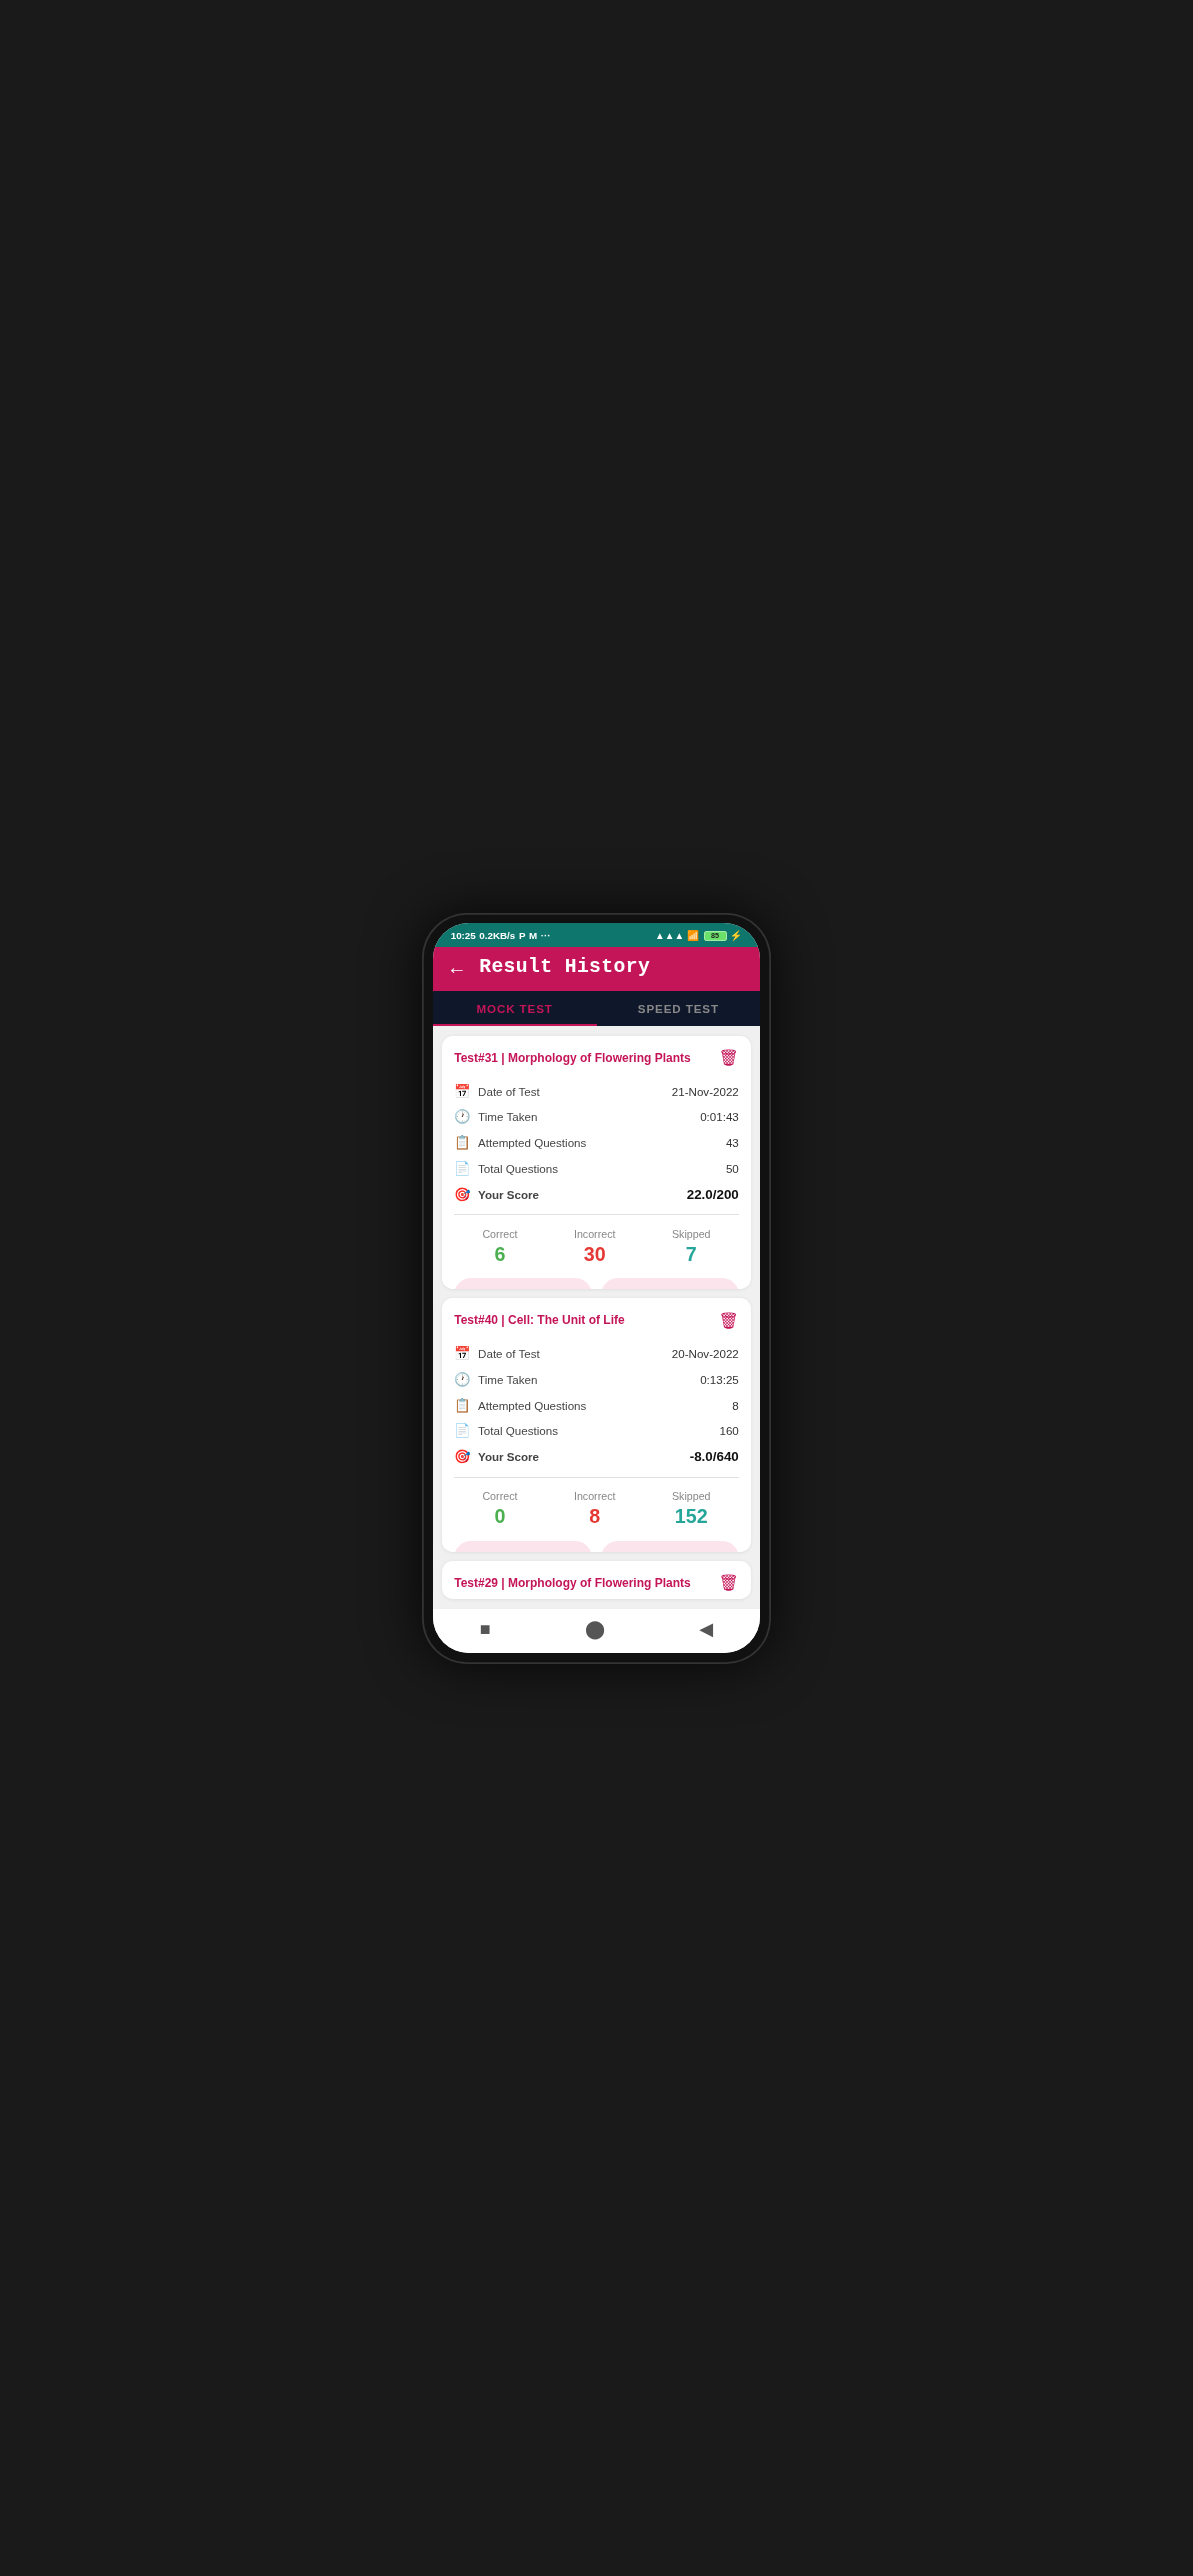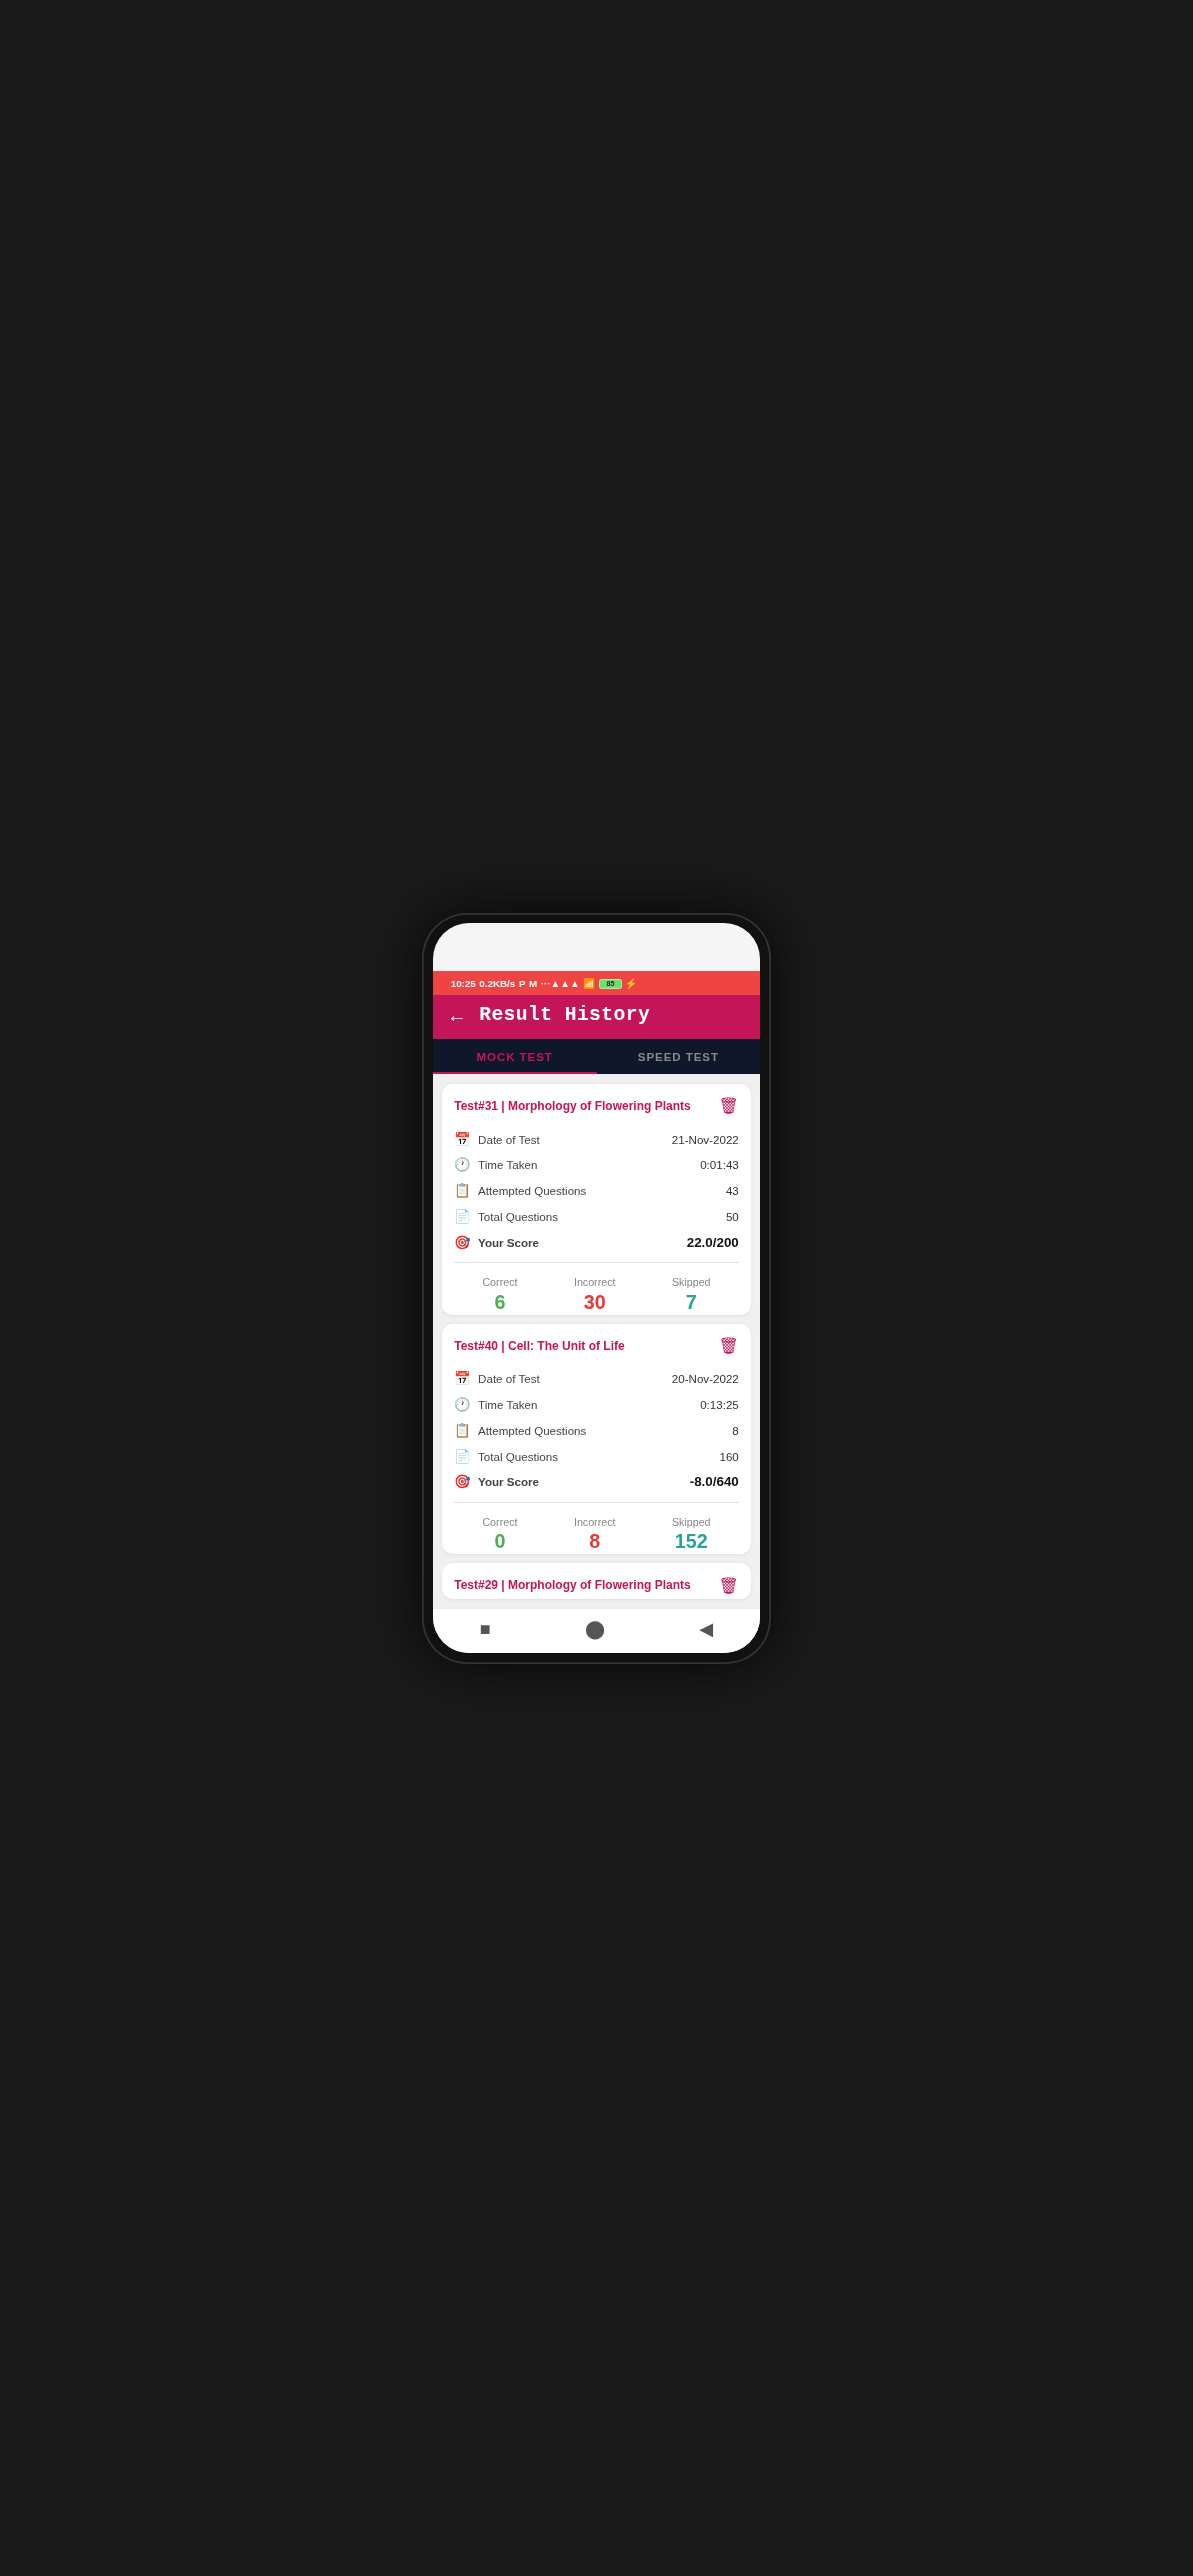--- a/index.html
+++ b/index.html
@@ -25,29 +25,29 @@
       width: 100%;
       height: 100%;
       background: #f5f5f5;
       border-radius: 36px;
       overflow: hidden;
       display: flex;
       flex-direction: column;
     }
     
     .status-bar {
-      background: #ef4444;
+      background: #0f766e;
       color: white;
       font-size: 9.8px;
       font-weight: 600;
       padding: 7.2px 18px 5.4px;
       display: flex;
+      justify-content: space-between;
       align-items: center;
       flex-shrink: 0;
-      margin-top: 48px;
     }
     .status-left { display: flex; align-items: center; gap: 3.6px; }
     .status-right { display: flex; align-items: center; gap: 3.6px; }
     .battery-icon {
       display: inline-flex; align-items: center; justify-content: center;
       background: #6be06b; border-radius: 2.7px;
       width: 23px; height: 10.7px; font-size: 7.2px; color: #222; font-weight: bold;
       border: 0.9px solid rgba(255,255,255,0.4);
     }
     

